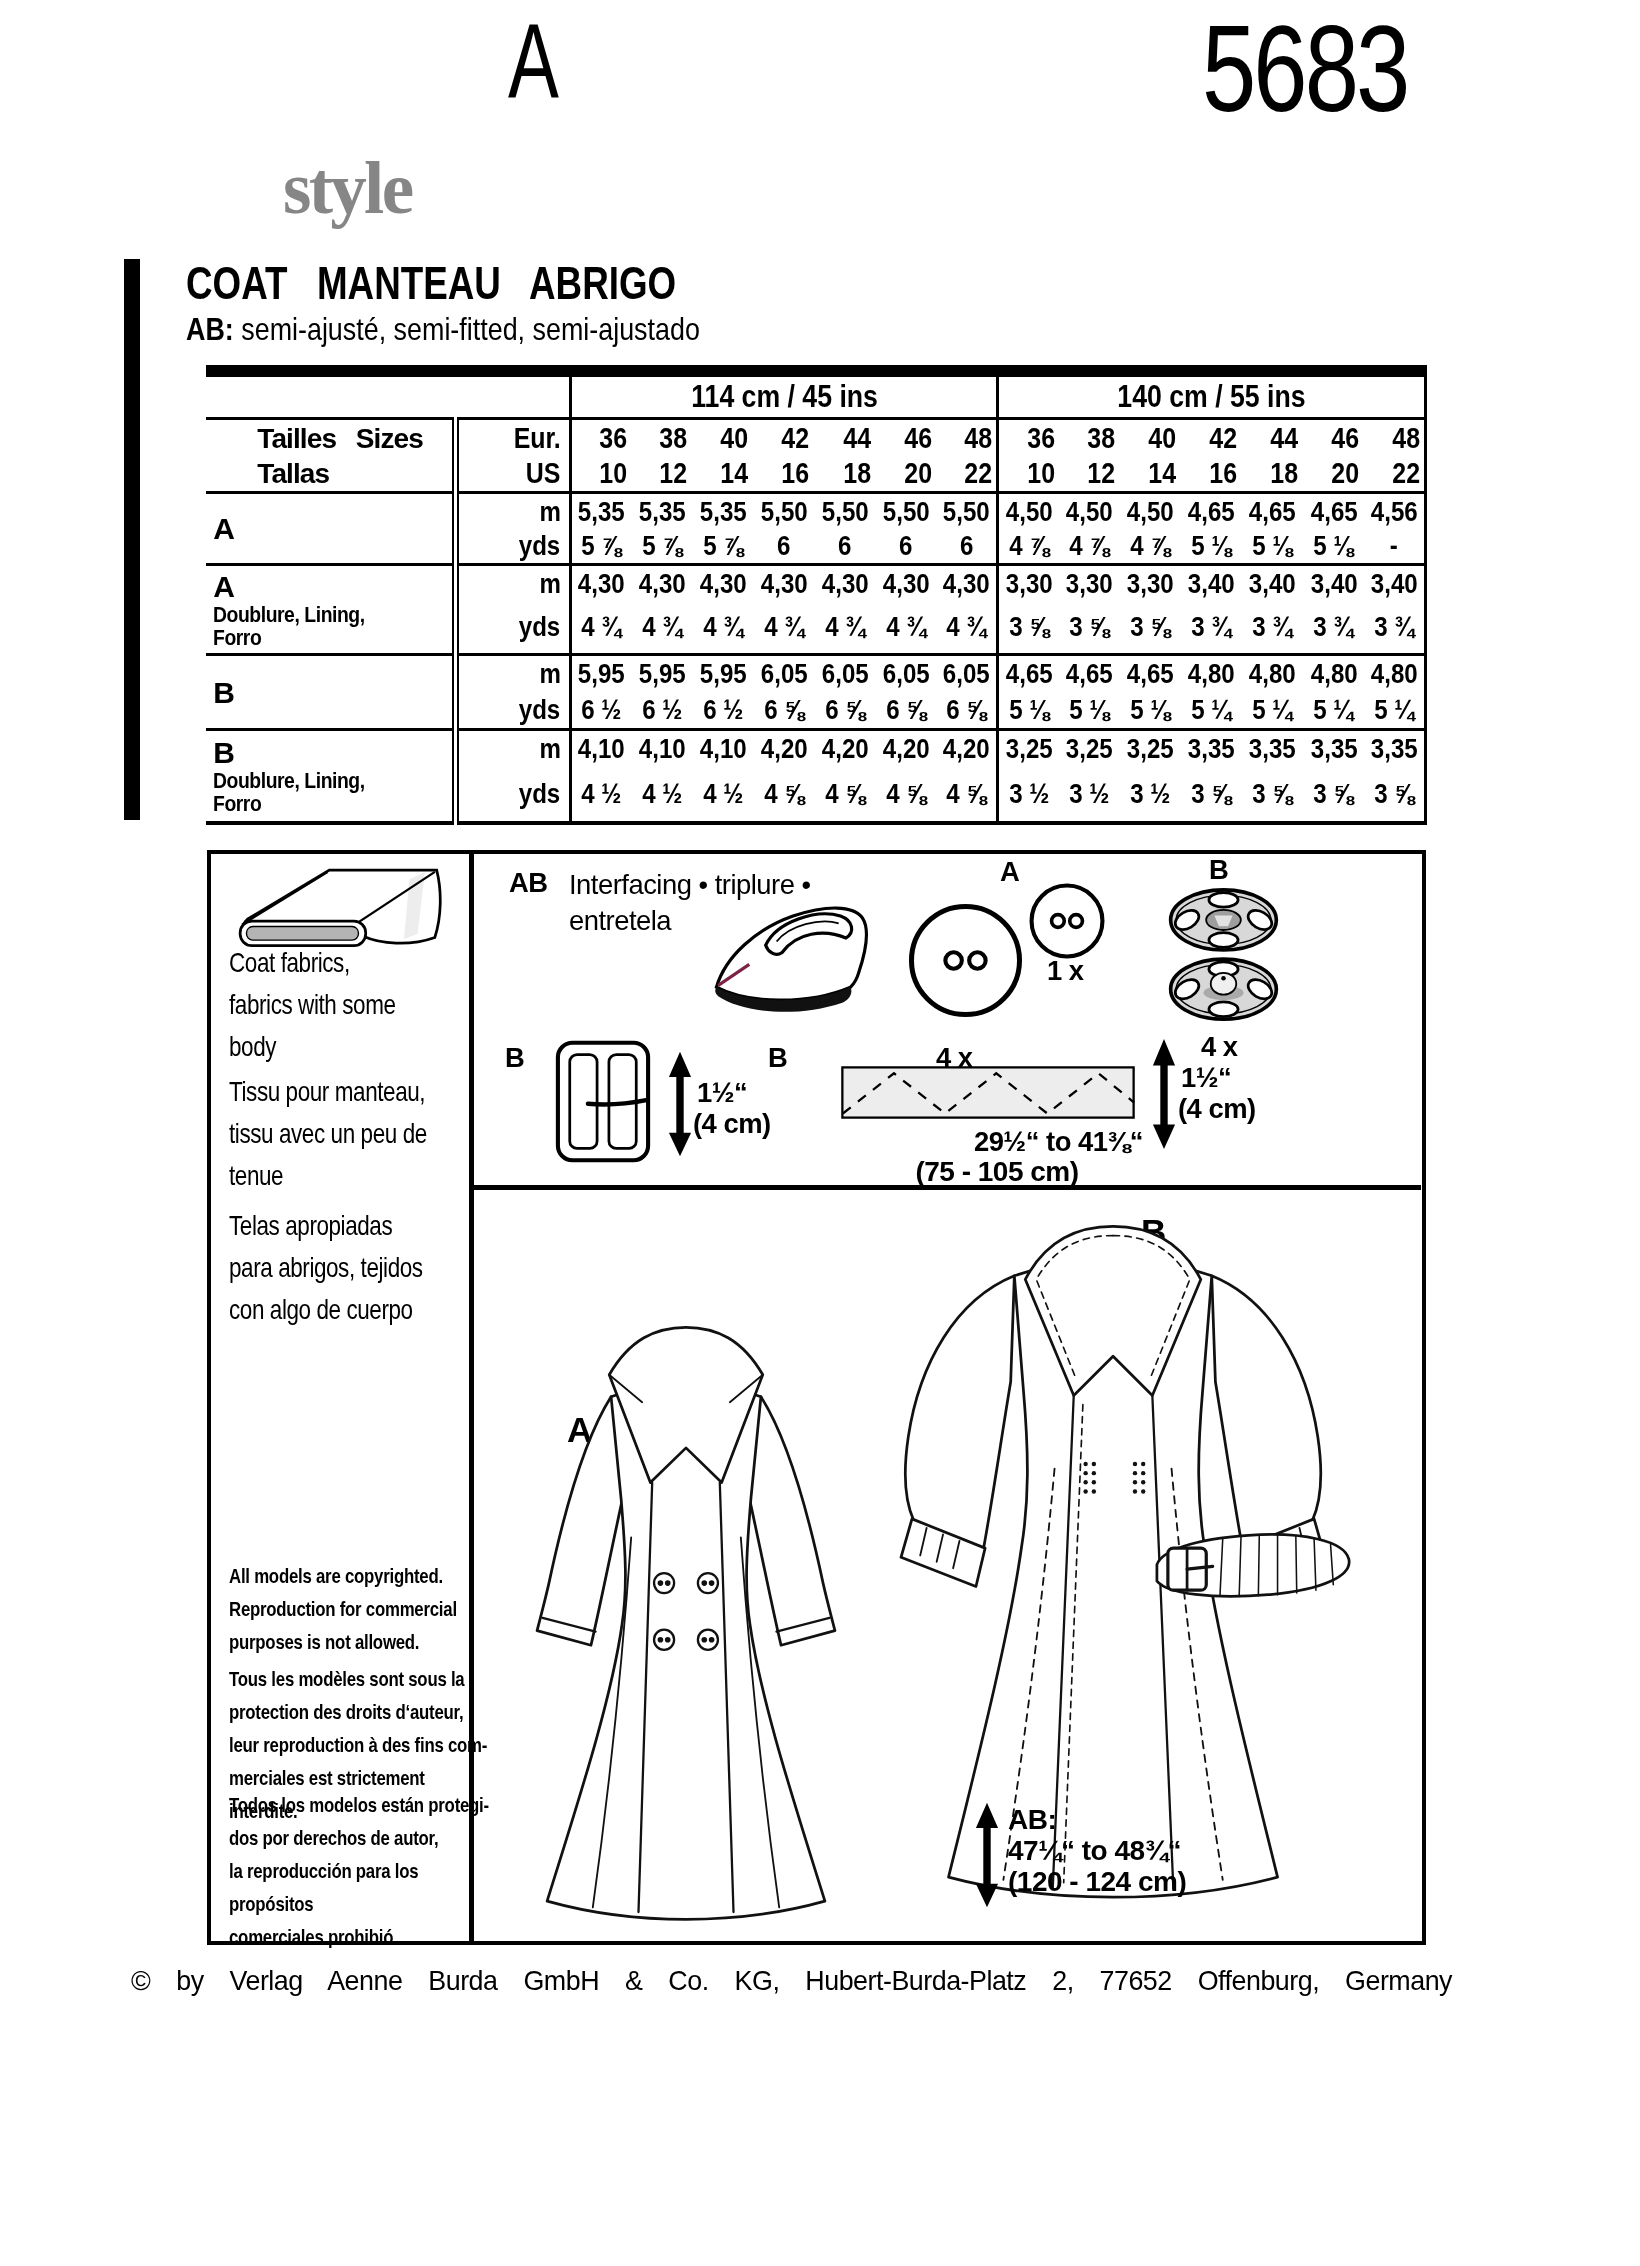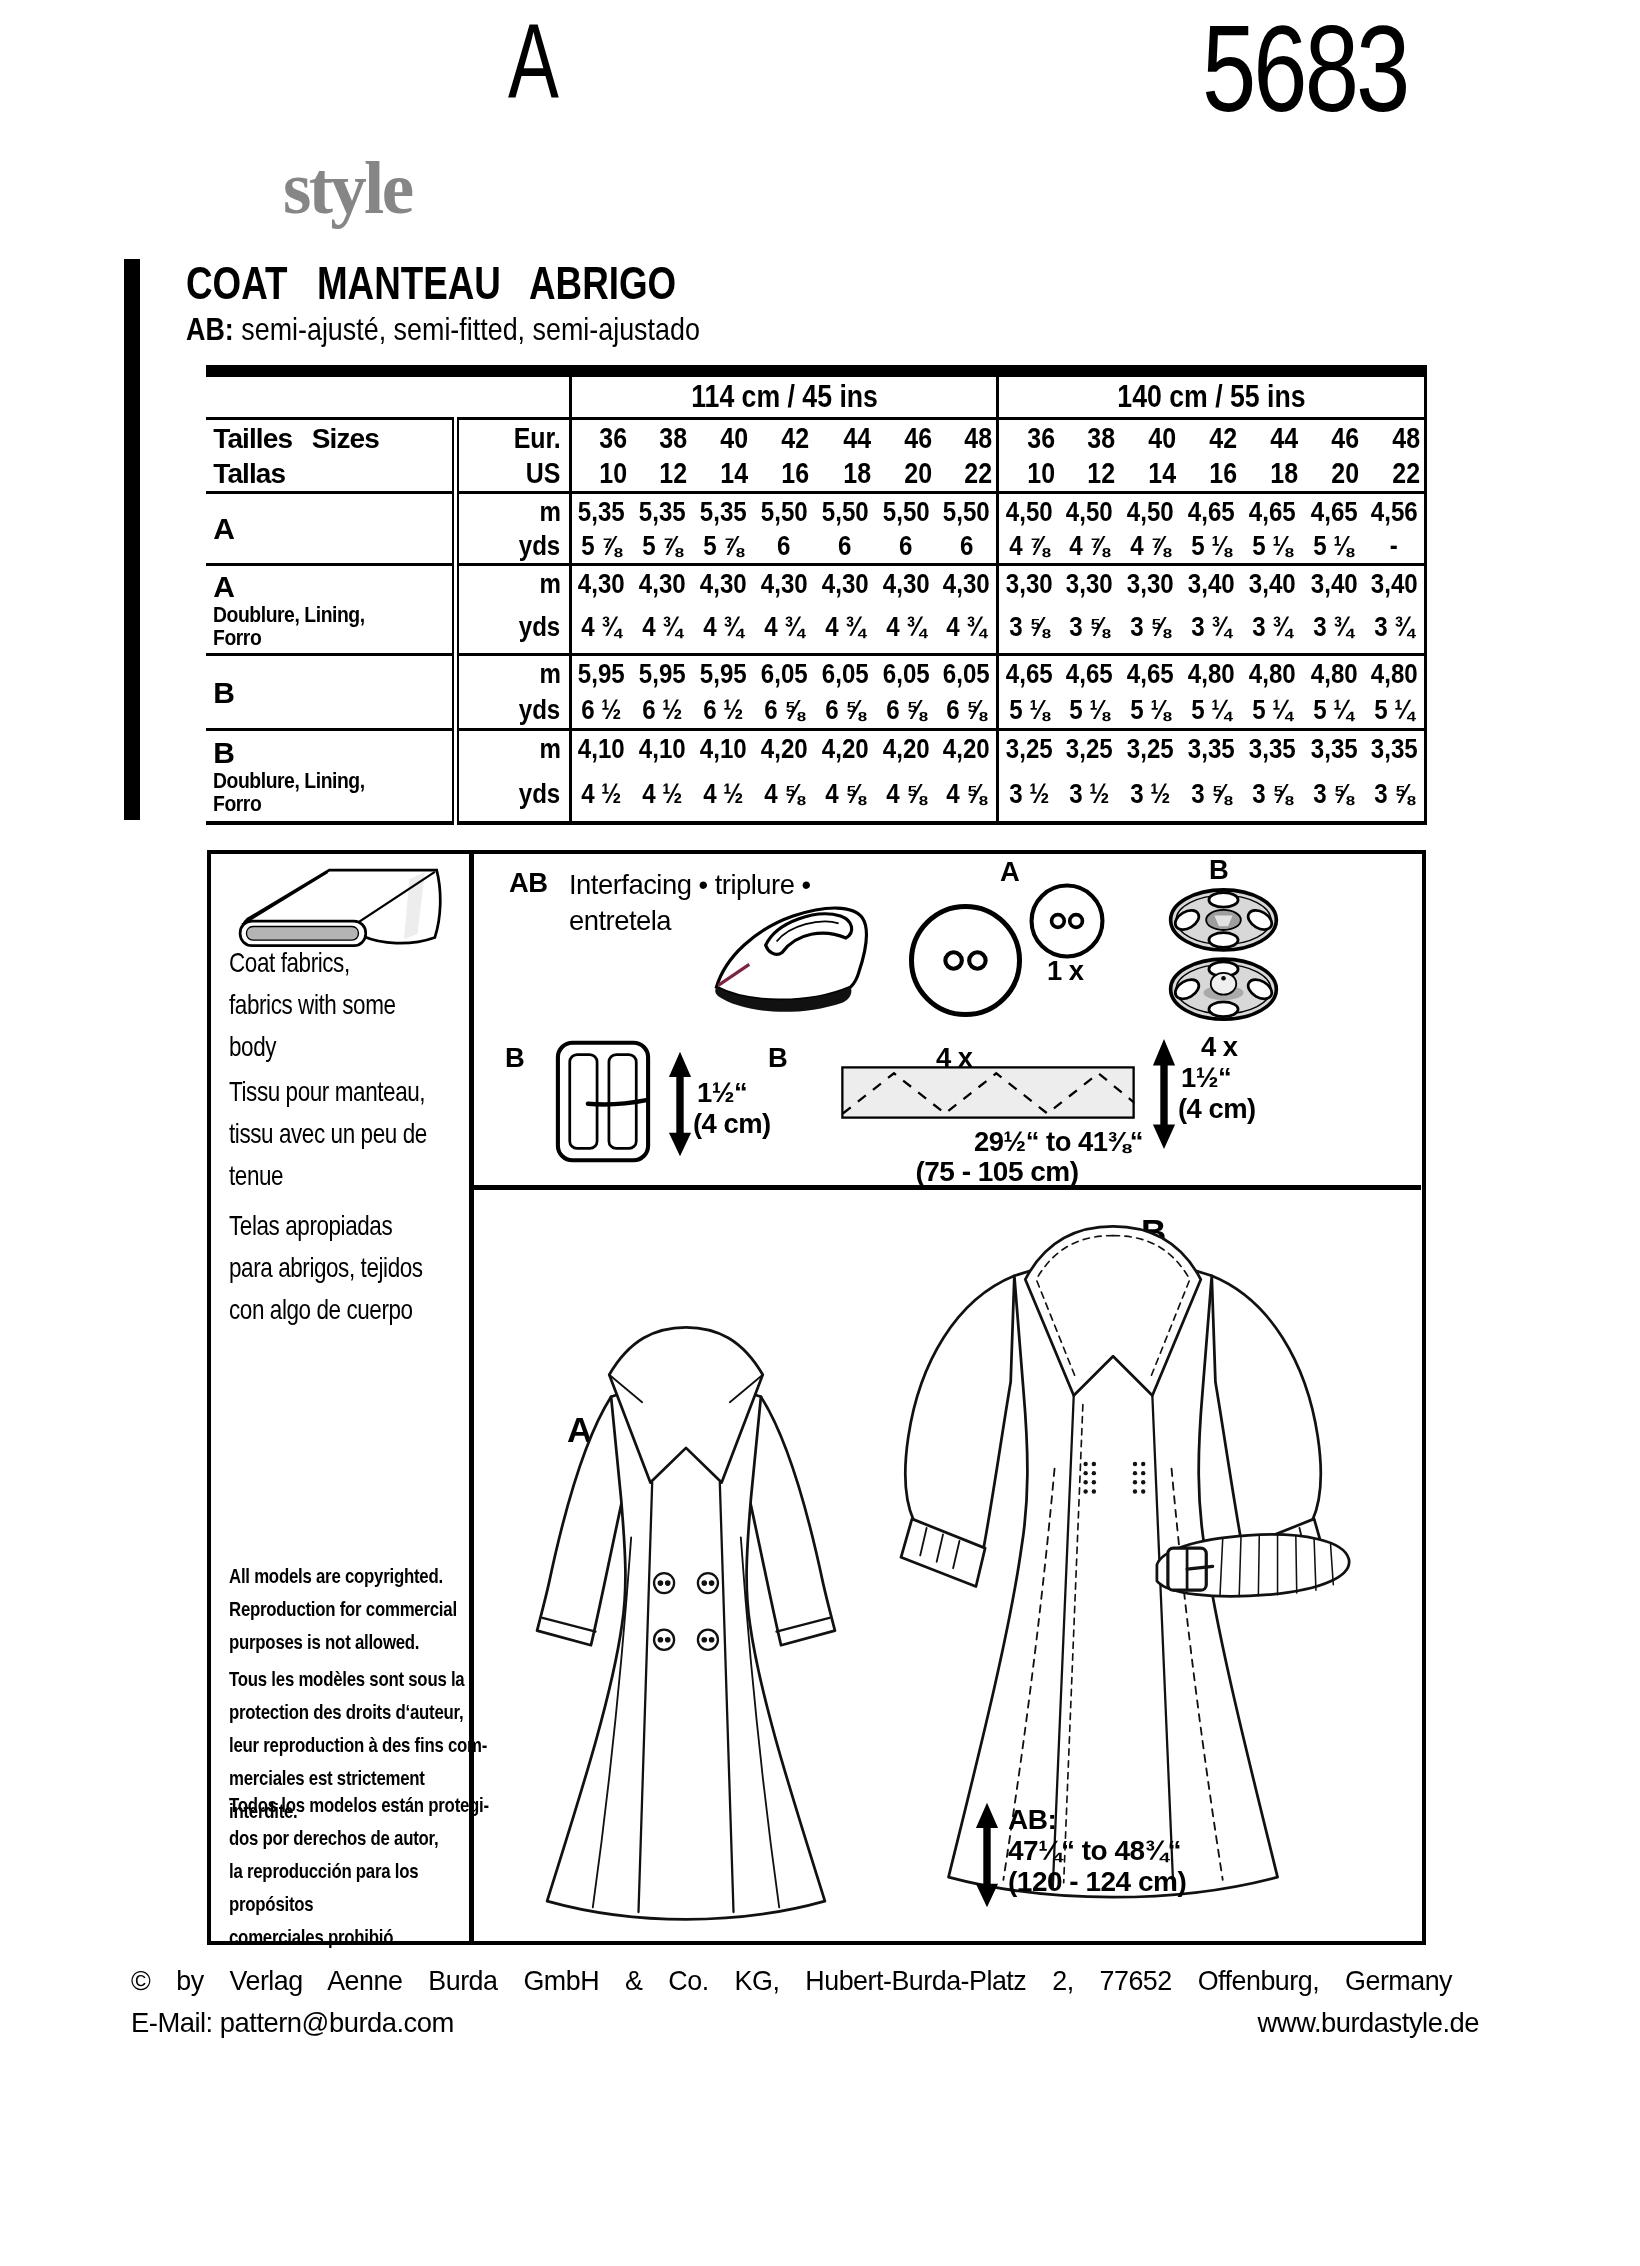--- a/index.html
+++ b/index.html
@@ -33,21 +33,21 @@
   .sizesrow td{height:71px;font-size:29px;font-weight:bold;}
   .lbl{text-align:left !important;padding-left:7.3px !important;border-right:7.3px double #000;}
   .unit{text-align:right !important;padding-right:8.2px !important;border-right:3.7px solid #000;
         font-size:28px;font-weight:bold;}
   .sec{border-left:3.7px solid #000;}
   .gt{border-top:3.7px solid #000;}
   .gb{border-bottom:4.6px solid #000;}
   .val{font-size:28px;font-weight:bold;}
   .cn{display:inline-block;transform:scaleX(.86);transform-origin:50% 50%;white-space:nowrap;}
   .unit .cn{transform-origin:100% 50%;}
-  .szl div{font-size:28px;font-weight:bold;letter-spacing:-0.9px;line-height:35px;word-spacing:12.8px;}
+  .szl div{font-size:28px;font-weight:bold;letter-spacing:-0.9px;line-height:35px;word-spacing:12.8px;margin-left:44px;}
   .szu div{line-height:35px;}
   .se{line-height:35px;margin-left:23px;}
   .glabel{font-size:30px;font-weight:bold;line-height:33px;}
   .gsub{font-size:22px;font-weight:bold;line-height:23px;letter-spacing:-0.5px;transform:scaleX(.88);transform-origin:0 0;white-space:nowrap;}
   
   .box{position:absolute;left:207px;top:850px;width:1219px;height:1095px;border:4.6px solid #000;box-sizing:border-box;}
   .vdiv{position:absolute;left:258px;top:0;width:4.6px;height:100%;background:#000;}
   .hdiv{position:absolute;left:258px;top:331px;width:952px;height:4.6px;background:#000;}
   .sbtxt{font-size:27.4px;line-height:42px;letter-spacing:-0.5px;transform:scaleX(.82);transform-origin:0 0;width:302px;}
   .cptxt{font-size:21px;line-height:33px;font-weight:bold;letter-spacing:-0.3px;transform:scaleX(.8);transform-origin:0 0;width:329px;}
@@ -513,19 +513,15 @@
 
     <svg class="abs" style="left:764px;top:947px" width="24" height="108" viewBox="0 0 26 120" preserveAspectRatio="none">
       <path d="M13,2 L25,30 L17,30 L17,92 L25,92 L13,118 L1,92 L9,92 L9,30 L1,30 Z" fill="#000"></path>
     </svg>
     <div class="abs lennote" style="left:797px;top:950px">AB:</div>
     <div class="abs lennote" style="left:797px;top:981px">47¼“ to 48¾“</div>
     <div class="abs lennote" style="left:797px;top:1012px">(120 - 124 cm)</div>
   </div>
 
   <div class="foot1">© by Verlag Aenne Burda GmbH &amp; Co. KG, Hubert-Burda-Platz 2, 77652 Offenburg, Germany</div>
-  <div class="foot2">
-    <span>E-Mail: pattern@burda.com</span>
-    <span>www.burdastyle.de</span>
-  </div>
 
 </div>
 
 
 </body></html>

